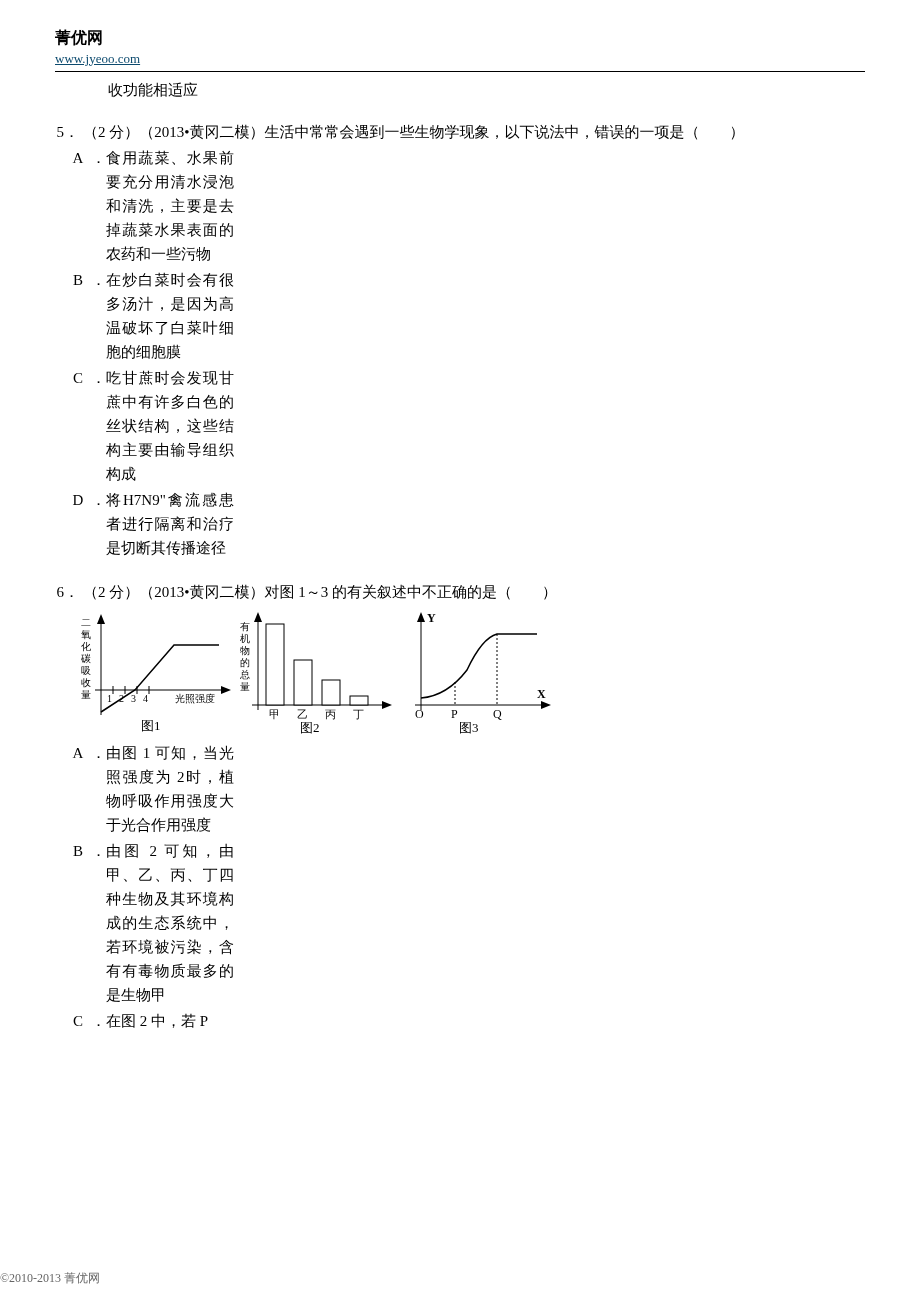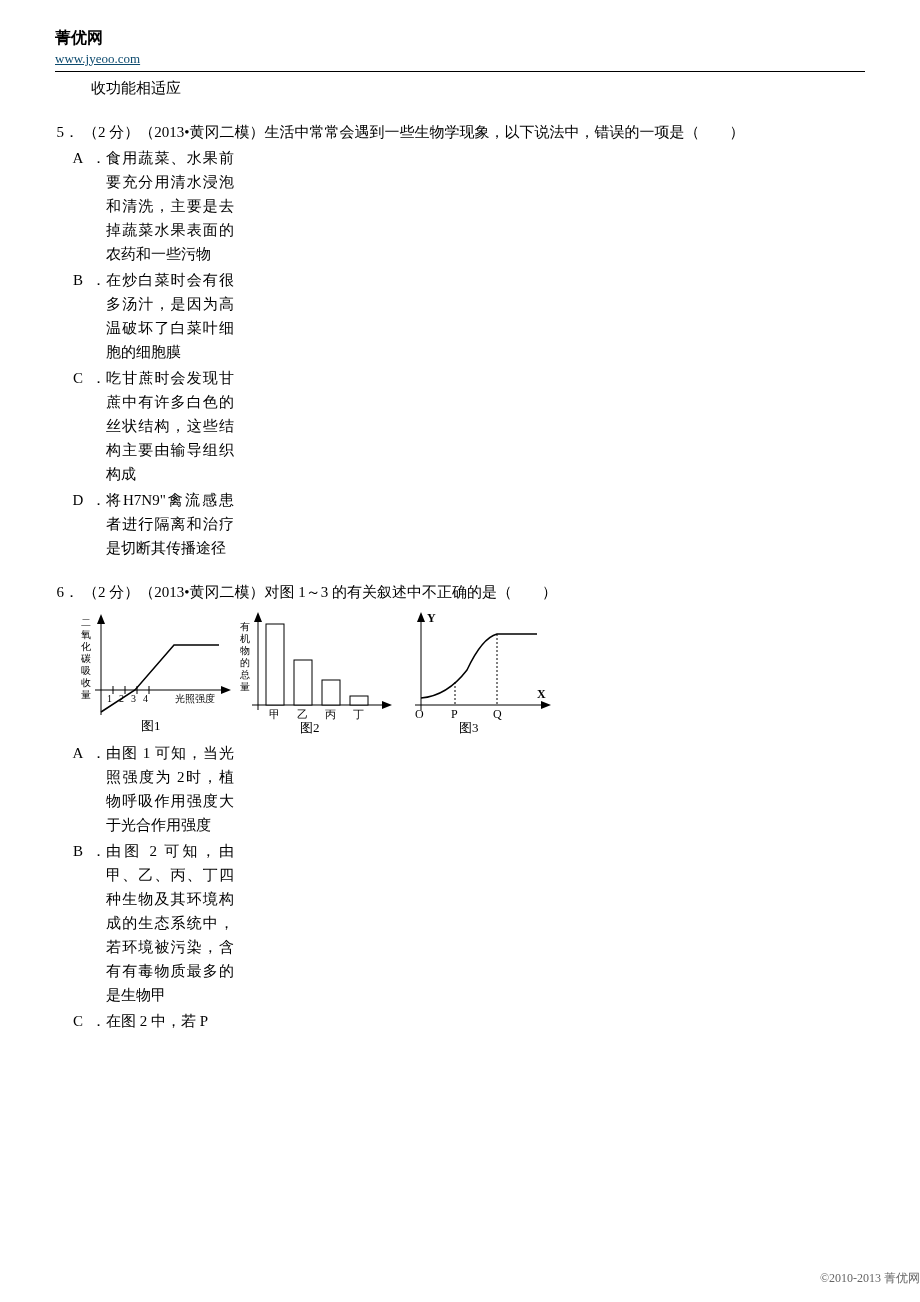--- a/index.html
+++ b/index.html
@@ -30,23 +30,22 @@
     margin-top: -2px;
     display: block;
   }
   .rule {
     border: none;
     border-top: 1px solid #000;
     margin-top: 2px;
     margin-bottom: 6px;
   }
   .prev-tail {
-    margin-left: 36px;
+    margin-left: 53px;
     margin-bottom: 18px;
-    font-family: Liberation Mono, monospace;
   }
   .qrow {
     display: flex;
     align-items: baseline;
     margin-bottom: 2px;
   }
   .qnum {
     flex: 0 0 28px;
     text-align: right;
     padding-right: 4px;
@@ -73,21 +72,21 @@
   }
   .figures {
     display: flex;
     gap: 4px;
     margin: 6px 0 6px 24px;
     align-items: flex-start;
   }
   .fig-footer {
     font-size: 12px;
     color: #666;
-    text-align: right;
+    text-align: left;
     position: absolute;
     bottom: 14px;
     left: 0;
     right: 0;
   }
 </style>
 </head>
 <body>
 
 <div class="header-brand">

